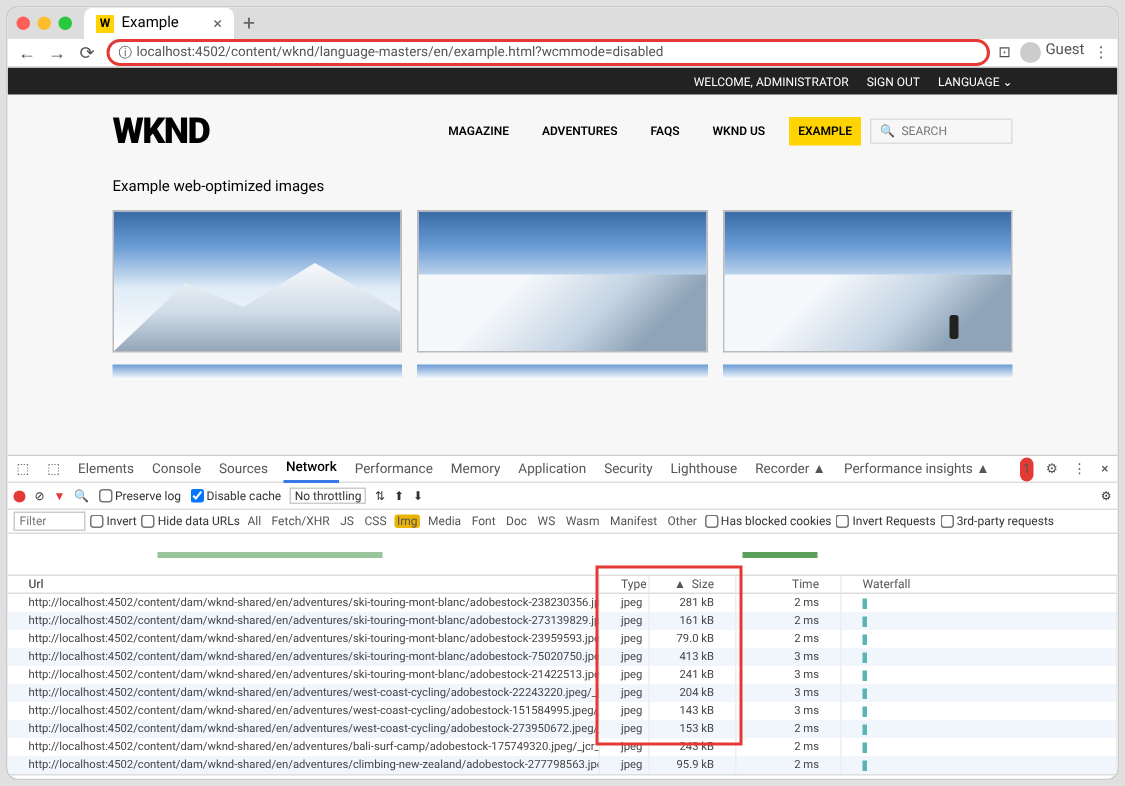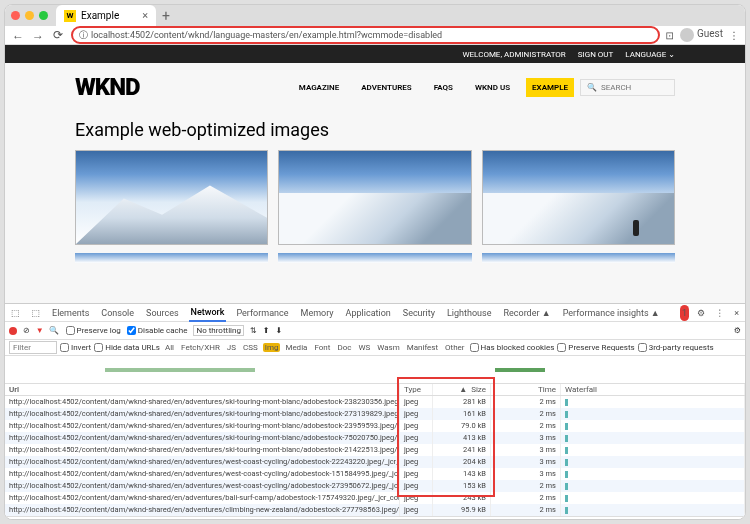--- a/index.html
+++ b/index.html
@@ -23,21 +23,21 @@
 .page{flex:0 0 258px;background:#f7f7f7;overflow:hidden;position:relative;display:flex;flex-direction:column}
 .topbar{height:18px;background:#222;color:#fff;font-size:8px;display:flex;justify-content:flex-end;align-items:center;gap:12px;padding:0 70px}
 .content-wrap{padding:0 70px}
 .header{display:flex;align-items:center;height:48px;gap:6px}
 .logo{font-size:24px;font-weight:900;letter-spacing:-1px;margin-right:auto}
 .nav{display:flex;gap:10px;font-size:8px;font-weight:600;align-items:flex-end}
 .nav-item{padding:5px 6px}
 .nav-item.active{background:#ffd400}
 .search-wrap{display:flex;align-items:center;gap:4px;font-size:8px;border:1px solid #ddd;padding:3px 6px;width:95px}
 .search-wrap input{border:0;outline:0;width:60px;font-size:8px;background:transparent}
-h2.pagetitle{font-size:18px;font-weight:400;margin:8px 0 10px}
+h2.pagetitle{font-size:10px;font-weight:400;margin:8px 0 10px}
 .gallery{display:flex;gap:10px}
 .img-box{flex:1;height:95px;background:linear-gradient(180deg,#3a6ba5 0%,#6a9bd4 25%,#e0ecf7 55%,#fff 100%);border:1px solid #bbb;position:relative;overflow:hidden}
 .mtn{position:absolute;bottom:0;left:0;right:0;height:55%;background:linear-gradient(135deg,#f5f8fb 30%,#c5d4e3 60%,#8fa4b8 80%)}
 .peak{position:absolute;clip-path:polygon(0 100%,25% 30%,45% 55%,70% 10%,100% 60%,100% 100%);background:linear-gradient(#fff,#d0dce8 60%,#94a6b8);bottom:0;left:0;right:0;height:70%}
 .person{position:absolute;bottom:8px;right:35px;width:6px;height:16px;background:#222;border-radius:2px}
 .gallery2{display:flex;gap:10px;margin-top:8px}
 .g2{flex:1;height:10px;background:linear-gradient(#6a9bd4,#fff)}
 .devtools{flex:1;border-top:1px solid #ccc;background:#fff;display:flex;flex-direction:column;font-size:9px;color:#333}
 .dt-tabs{display:flex;align-items:center;height:18px;border-bottom:1px solid #ddd;padding:0 4px;gap:8px}
 .dt-tabs span{font-size:9px;color:#555;padding:3px 2px}
@@ -51,21 +51,21 @@
 .sel{border:1px solid #ccc;font-size:8px;padding:0 2px}
 .dt-toolbar2{display:flex;align-items:center;height:16px;border-bottom:1px solid #ddd;padding:0 4px;gap:3px;font-size:8px}
 .filterin{border:1px solid #ccc;font-size:8px;padding:1px 3px;width:48px}
 .ftype{padding:0 2px;color:#555}
 .ftype.act{background:#eab308;border-radius:2px}
 .timeline{height:28px;border-bottom:1px solid #ddd;position:relative}
 .tl-ticks{display:flex;font-size:7px;color:#999;padding:1px 4px;gap:50px}
 .tl-bar{position:absolute;height:4px;background:#9ac49a;top:12px}
 .table{flex:1;display:flex;flex-direction:column;overflow:hidden}
 .th{display:flex;border-bottom:1px solid #ddd;font-size:8px;color:#555}
-.th div,.tr div{padding:1px 4px;border-right:1px solid #eee;white-space:nowrap;overflow:hidden}
+.th div,.tr div{padding:1px 14px;border-right:1px solid #eee;white-space:nowrap;overflow:hidden}
 .c-url{flex:0 0 395px;font-weight:500}
 .c-type{flex:0 0 33px}
 .c-size{flex:0 0 58px;text-align:right}
 .c-time{flex:0 0 70px;text-align:right}
 .c-wf{flex:1}
 .tbody{flex:1;overflow:hidden}
 .tr{display:flex;font-size:7.5px;height:12px;color:#444}
 .tr:nth-child(even){background:#f1f6fd}
 .tr .c-url{font-weight:400}
 .highlight-col{border:2px solid #e53935;position:absolute;top:377px;left:397px;width:98px;height:120px;pointer-events:none}
@@ -214,21 +214,21 @@
    <span class="ftype">WS</span>
    <span class="ftype">Wasm</span>
    <span class="ftype">Manifest</span>
    <span class="ftype">Other</span>
    <label class="cb">
           <input type="checkbox" style="">
           <span>Has blocked cookies</span>
         </label>
    <label class="cb">
           <input type="checkbox" style="">
-          <span>Preserve Requests</span>
+          <span>Invert Requests</span>
         </label>
    <label class="cb">
           <input type="checkbox" style="">
           <span>3rd-party requests</span>
         </label>
   </div>
 
   <div class="timeline">
    <div class="tl-bar" style="left:100px;width:150px"></div>
    <div class="tl-bar" style="left:490px;width:50px;background:#5ca05c"></div>

